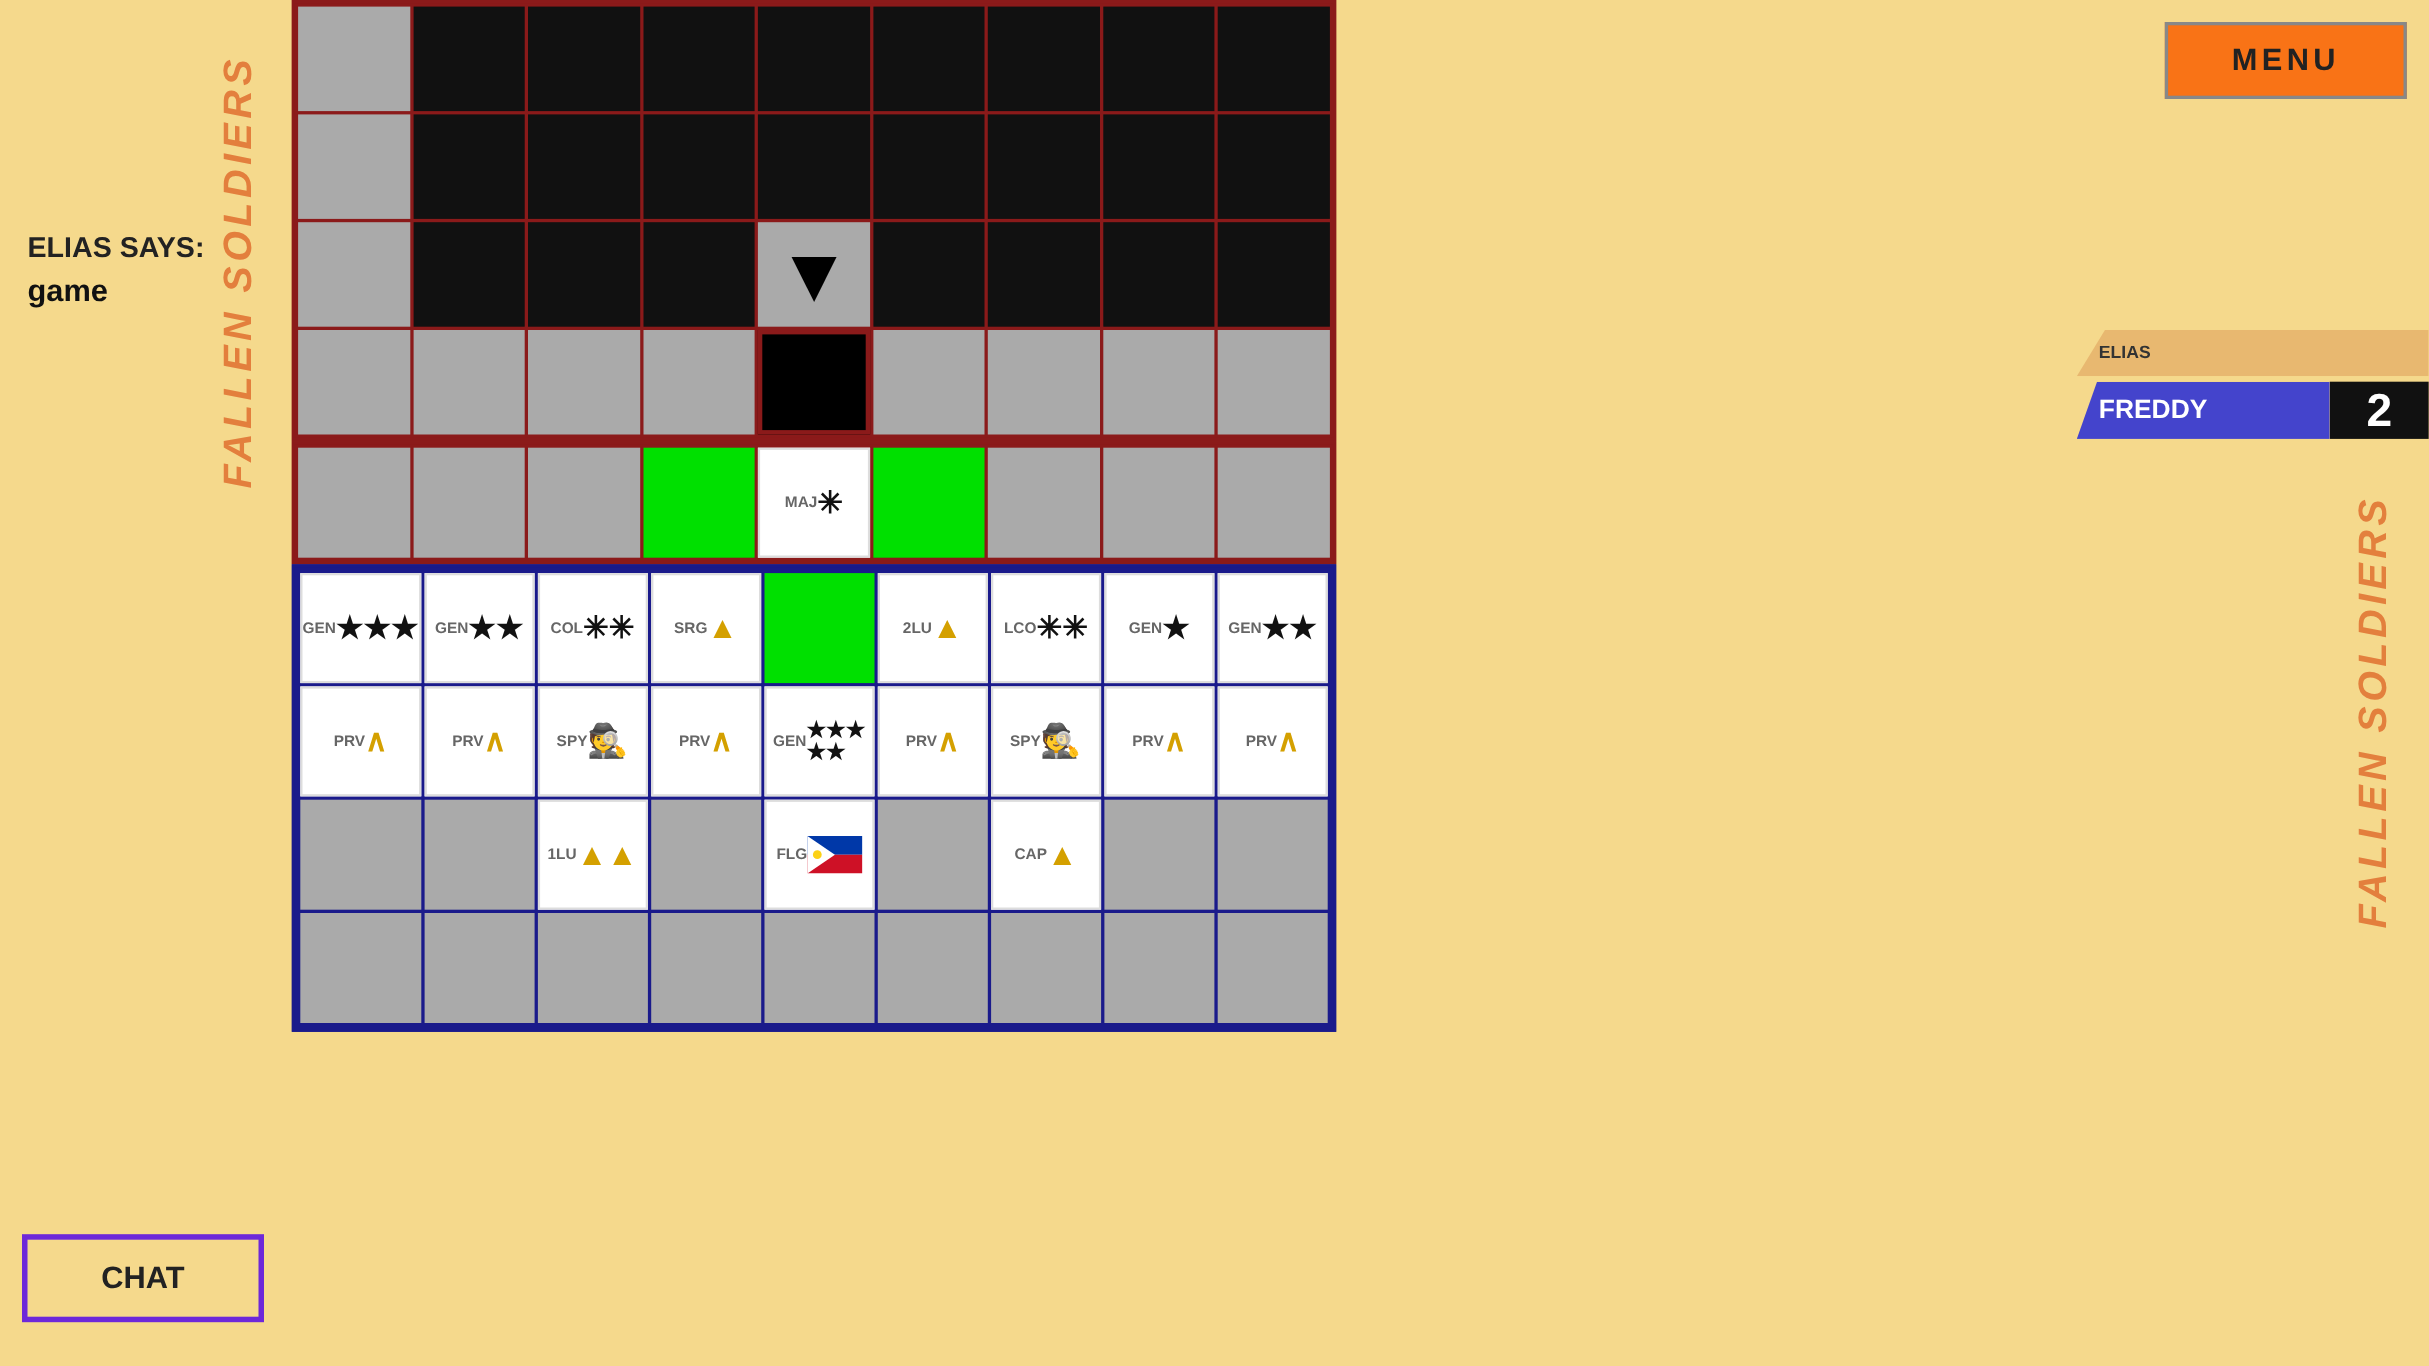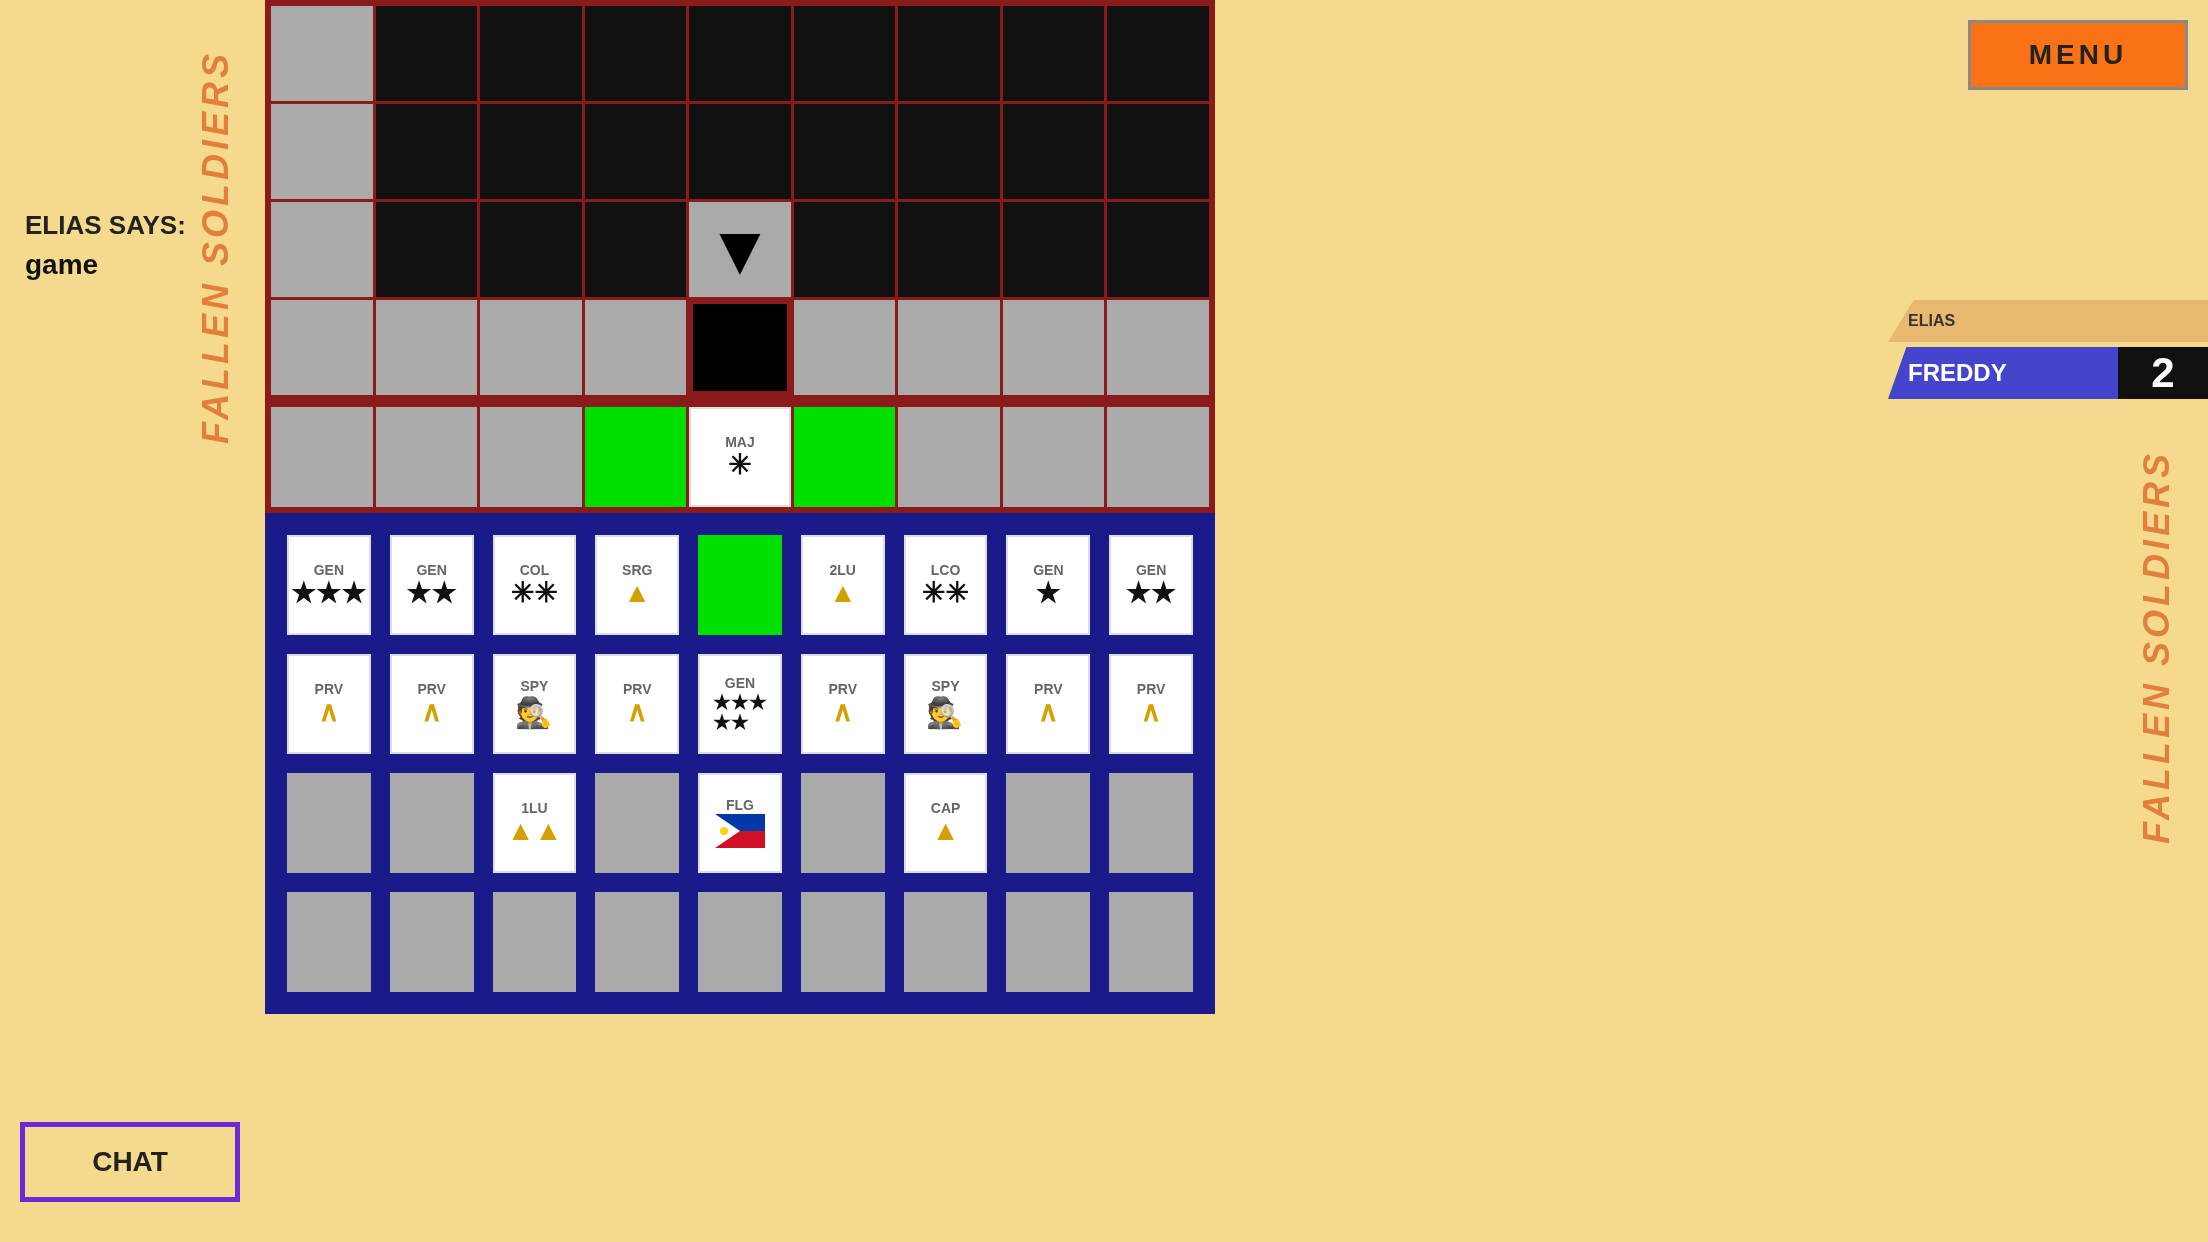--- a/index.html
+++ b/index.html
@@ -140,27 +140,27 @@
       padding: 3px;
     }
 
     
     .player-zone {
       display: grid;
       grid-template-columns: repeat(9, 1fr);
       grid-template-rows: repeat(4, 100px);
       border: 3px solid #1a1a8b;
       background: #1a1a8b;
-      gap: 19px;
-      padding: 19px;
+      gap: 3px;
+      padding: 5px;
     }
 
     .piece {
       display: flex;
-      flex-direction: column;
+      flex-direction: row;
       align-items: center;
       justify-content: center;
       width: 100%;
       height: 100%;
       font-size: 11px;
       font-weight: bold;
       color: #555;
     }
 
     .piece-rank {

